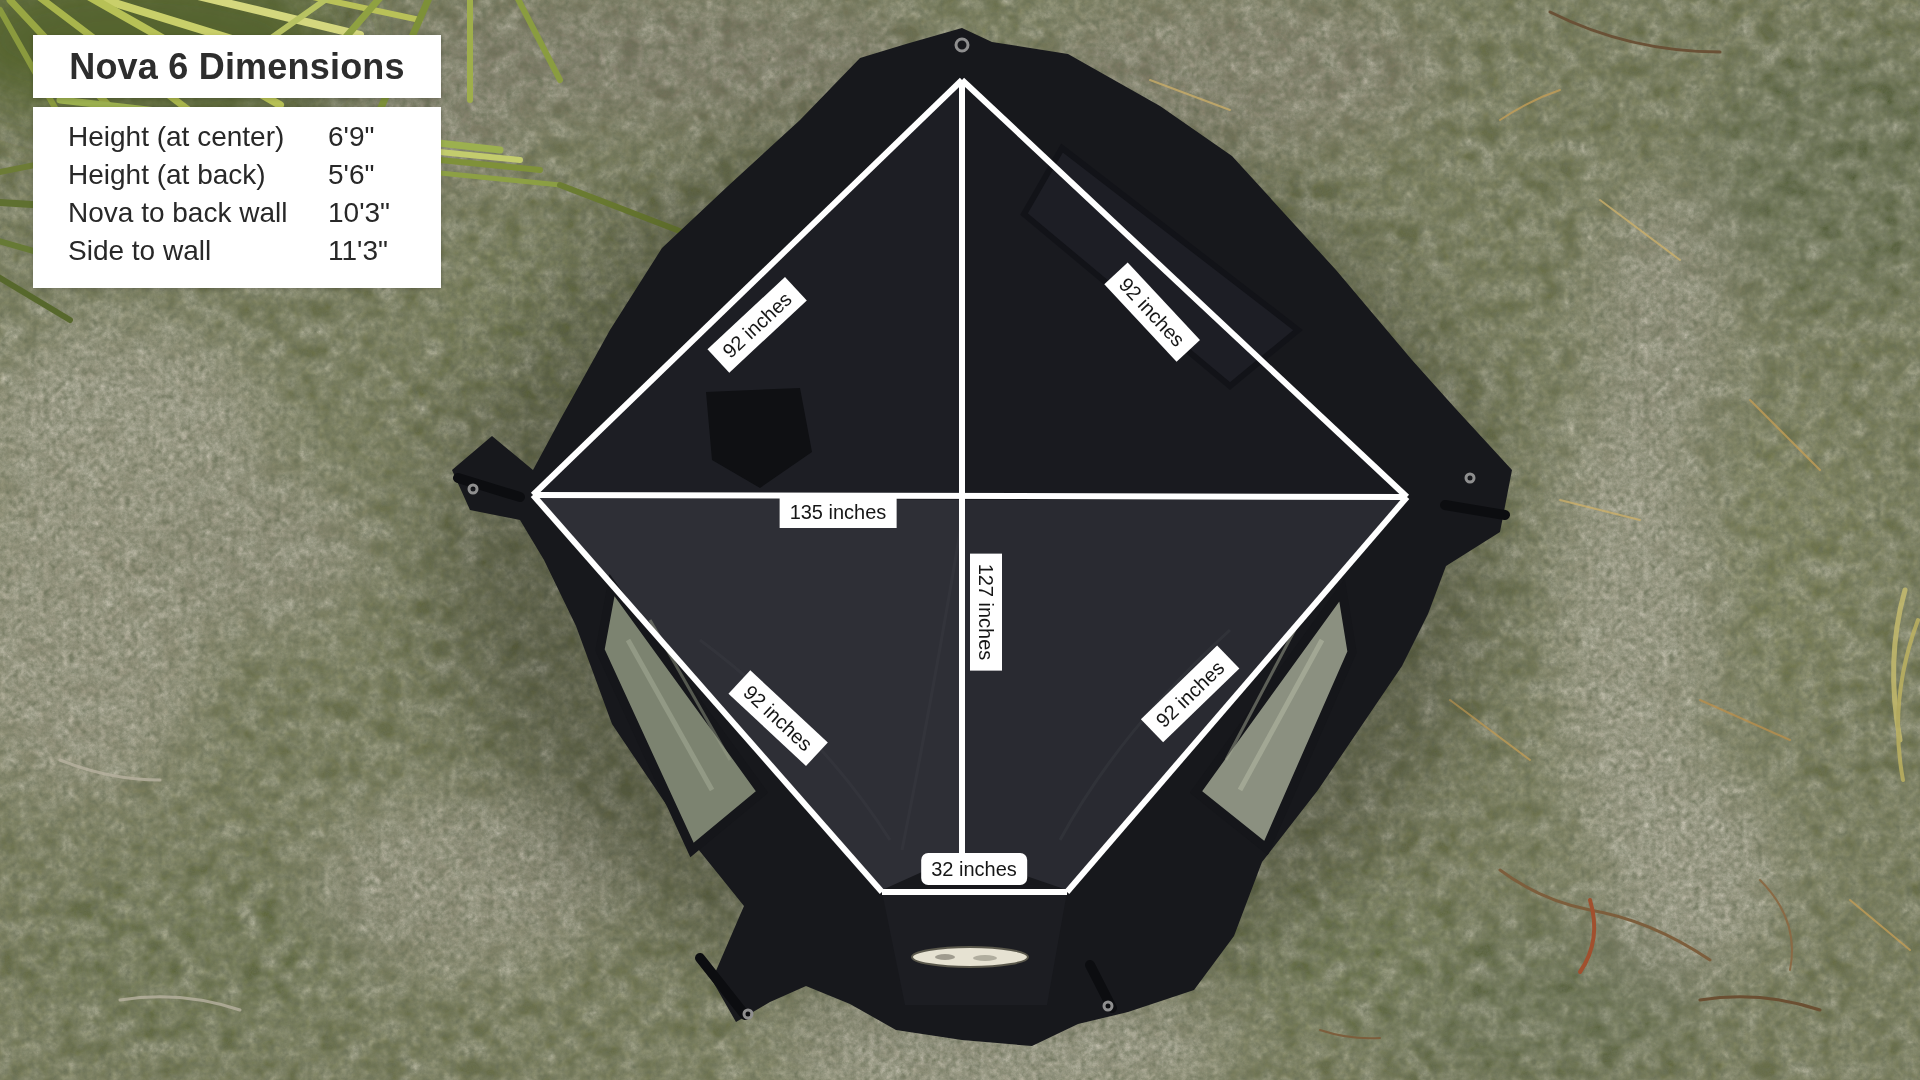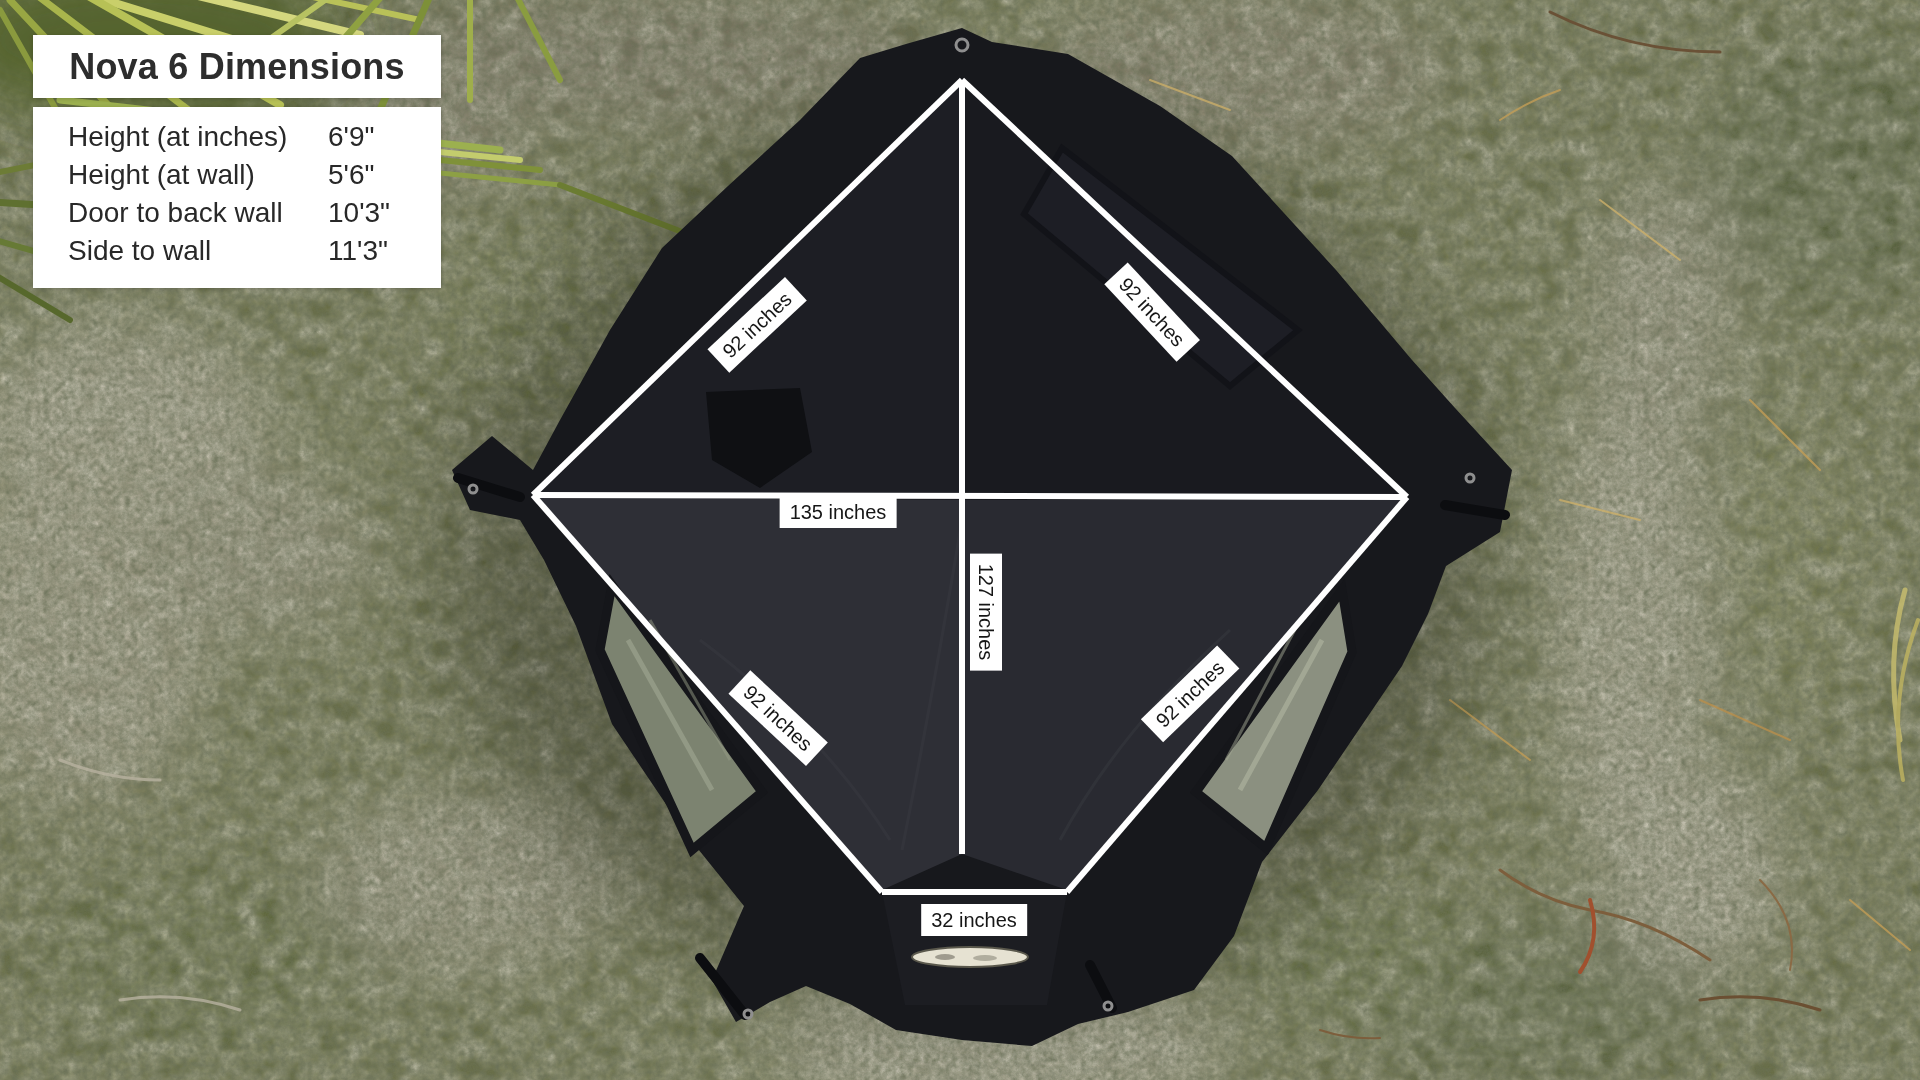--- a/index.html
+++ b/index.html
@@ -214,34 +214,34 @@
       <line x1="1407" y1="497" x2="1067" y2="892"></line>
       <line x1="882" y1="892" x2="1067" y2="892"></line>
     </g>
   </svg>
 
   <div class="panel-title-box">
     <h1>Nova 6 Dimensions</h1>
   </div>
   <div class="panel-body">
     <div class="dim-row">
-      <span class="lbl">Height (at inches)</span><span class="val">6'9"</span>
-    </div>
-    <div class="dim-row">
-      <span class="lbl">Height (at wall)</span><span class="val">5'6"</span>
-    </div>
-    <div class="dim-row">
-      <span class="lbl">Door to back wall</span><span class="val">10'3"</span>
+      <span class="lbl">Height (at center)</span><span class="val">6'9"</span>
+    </div>
+    <div class="dim-row">
+      <span class="lbl">Height (at back)</span><span class="val">5'6"</span>
+    </div>
+    <div class="dim-row">
+      <span class="lbl">Nova to back wall</span><span class="val">10'3"</span>
     </div>
     <div class="dim-row">
       <span class="lbl">Side to wall</span><span class="val">11'3"</span>
     </div>
   </div>
 
   <div class="mtag rot-n43" style="left:757px;top:325px;">92 inches</div>
   <div class="mtag rot-p47" style="left:1152px;top:312px;">92 inches</div>
   <div class="mtag rot-p43" style="left:778px;top:718px;">92 inches</div>
   <div class="mtag rot-n44" style="left:1190px;top:694px;">92 inches</div>
   <div class="mtag" style="left:838px;top:512px;">135 inches</div>
   <div class="mtag rot-p90" style="left:986px;top:612px;">127 inches</div>
-  <div class="mtag" style="left:974px;top:920px;">32 inches</div>
+  <div class="mtag" style="left:974px;top:869px;border-radius:7px;">32 inches</div>
 
 </div>
 
 </body></html>

